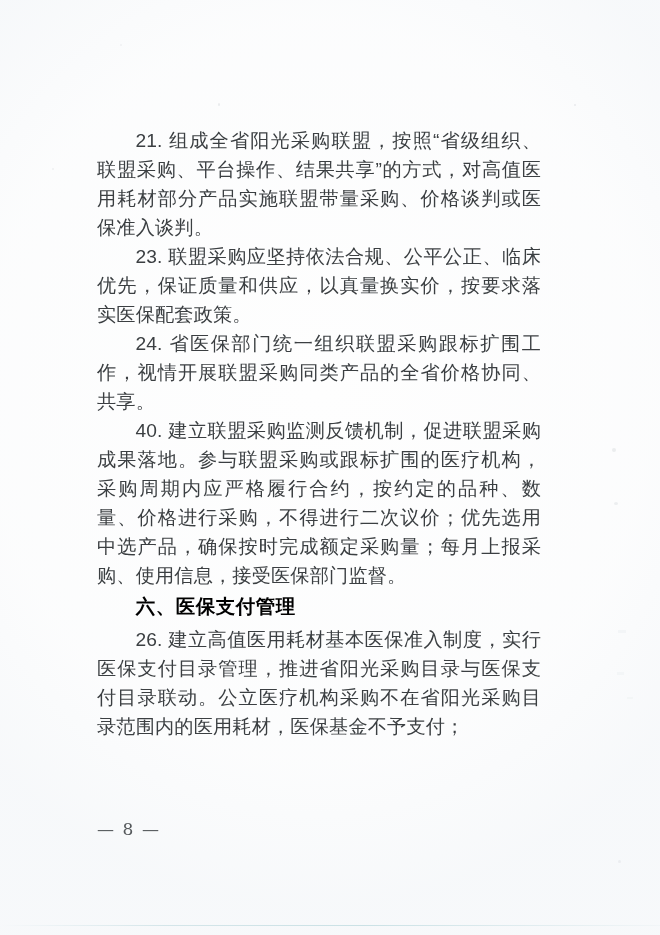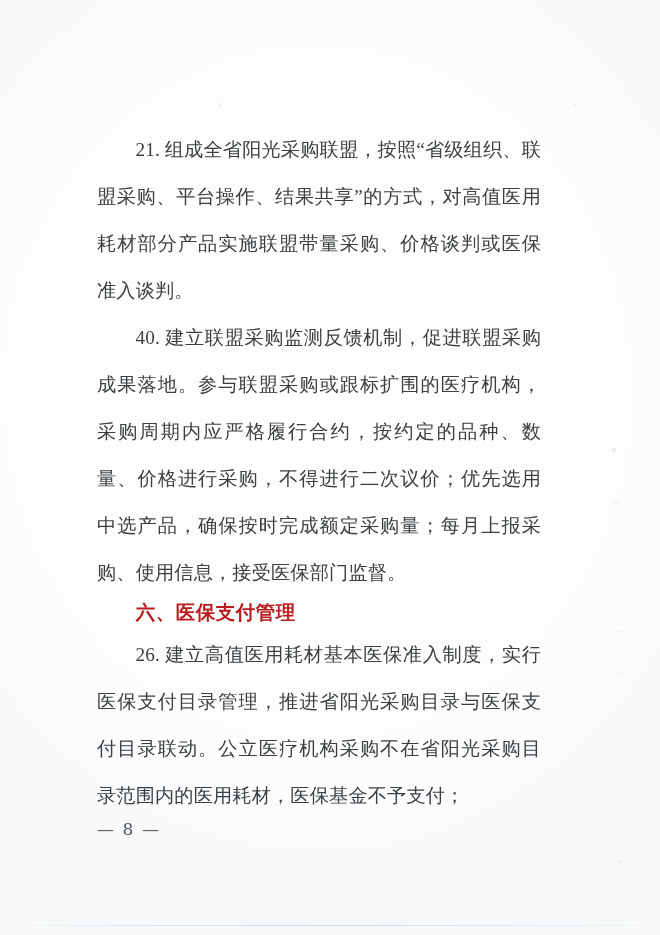--- a/index.html
+++ b/index.html
@@ -55,35 +55,35 @@
     top: 126px;
     width: 444px;
   }
 
   .para {
     margin: 0 0 0 0;
     text-align: justify;
     text-align-last: left;
     text-justify: inter-ideograph;
     font-size: 19.2px;
-    line-height: 47px;
+    line-height: 29px;
     color: #3b3f42;
     letter-spacing: 0.15px;
     text-indent: 2em;
-    font-family: Liberation Serif, serif;
+    font-family: Liberation Sans, sans-serif;
     -webkit-font-smoothing: antialiased;
   }
 
   .para + .para { margin-top: 0px; }
 
   .heading {
     margin: 0;
     font-size: 19.4px;
     line-height: 34.6px;
-    color: #b91c1c;
+    color: #000000;
     font-weight: bold;
     text-indent: 2em;
     letter-spacing: 0.6px;
     font-family: "DejaVu Sans", "Liberation Sans", sans-serif;
   }
 
   .footer {
     position: absolute;
     left: 97px;
     top: 818px;
@@ -112,21 +112,23 @@
 
   <div class="showthrough" style="left:618px; top:630px; width:8px; height:3px; opacity:.5;"></div>
   <div class="showthrough" style="left:617px; top:672px; width:7px; height:3px; opacity:.45;"></div>
   <div class="showthrough" style="left:627px; top:697px; width:6px; height:2px; opacity:.4;"></div>
 
   <div class="content">
 
     <p class="para">21. 组成全省阳光采购联盟，按照“省级组织、联盟采购、平台操作、结果共享”的方式，对高值医用耗材部分产品实施联盟带量采购、价格谈判或医保准入谈判。</p>
 
 
+    <p class="para">23. 联盟采购应坚持依法合规、公平公正、临床优先，保证质量和供应，以真量换实价，按要求落实医保配套政策。</p>
 
+    <p class="para">24. 省医保部门统一组织联盟采购跟标扩围工作，视情开展联盟采购同类产品的全省价格协同、共享。</p>
 
     <p class="para">40. 建立联盟采购监测反馈机制，促进联盟采购成果落地。参与联盟采购或跟标扩围的医疗机构，采购周期内应严格履行合约，按约定的品种、数量、价格进行采购，不得进行二次议价；优先选用中选产品，确保按时完成额定采购量；每月上报采购、使用信息，接受医保部门监督。</p>
 
     <h2 class="heading">六、医保支付管理</h2>
 
     <p class="para">26. 建立高值医用耗材基本医保准入制度，实行医保支付目录管理，推进省阳光采购目录与医保支付目录联动。公立医疗机构采购不在省阳光采购目录范围内的医用耗材，医保基金不予支付；</p>
 
   </div>
 
   <div class="footer">— 8 —</div>

